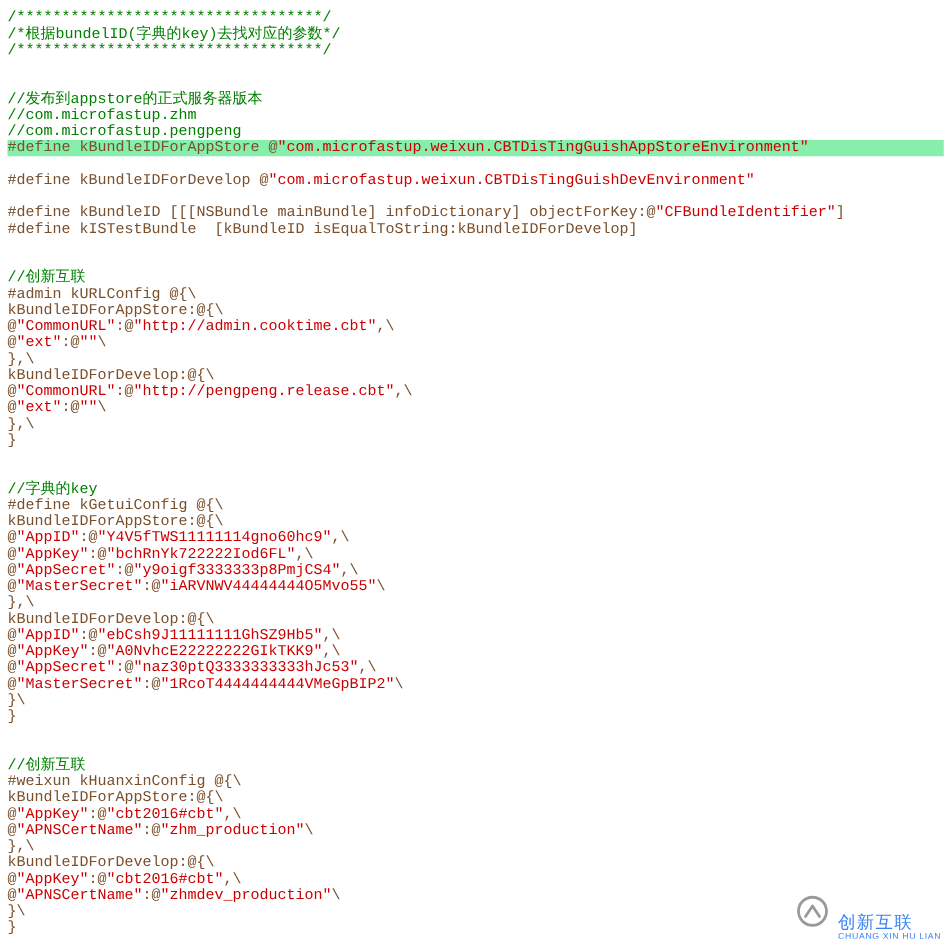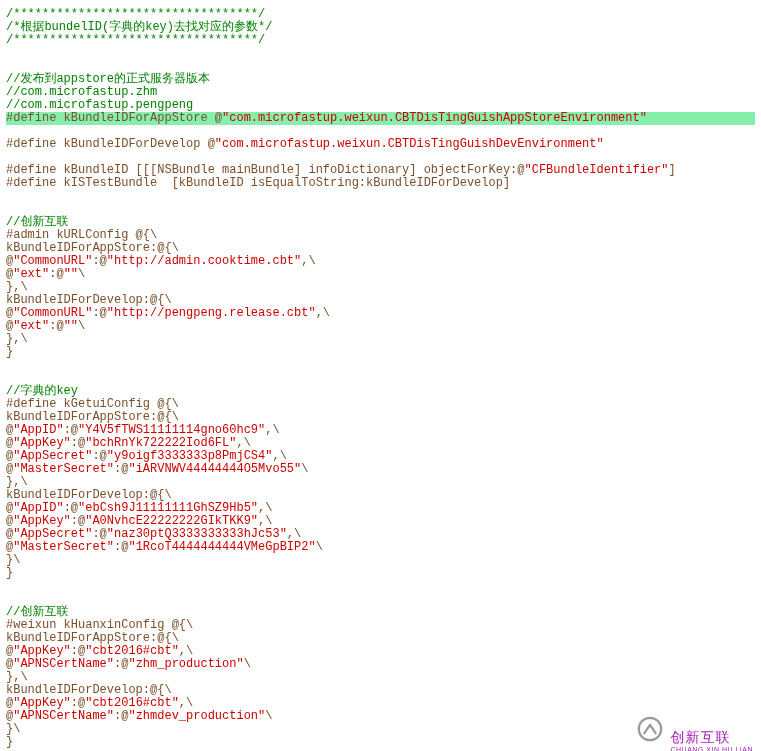--- a/index.html
+++ b/index.html
@@ -49,21 +49,21 @@
     display: flex;
     align-items: center;
     justify-content: center;
   }
   .wm-logo svg { display: block; }
   .wm-text {
     display: flex;
     flex-direction: column;
     line-height: 1;
     font-family: "PingFang SC", "Microsoft YaHei", sans-serif;
-    color: #a21caf;
+    color: #3b82f6;
     margin-top: 24px;
   }
   .wm-text .zh { font-size: 14px; letter-spacing: 1px; }
   .wm-text .en { font-size: 7px; letter-spacing: 0.5px; margin-top: 2px; }
 </style>
 </head>
 <body>
 
 <pre class="code"><span class="c-comment">/**********************************/</span>
 <span class="c-comment">/*根据bundelID(字典的key)去找对应的参数*/</span>

